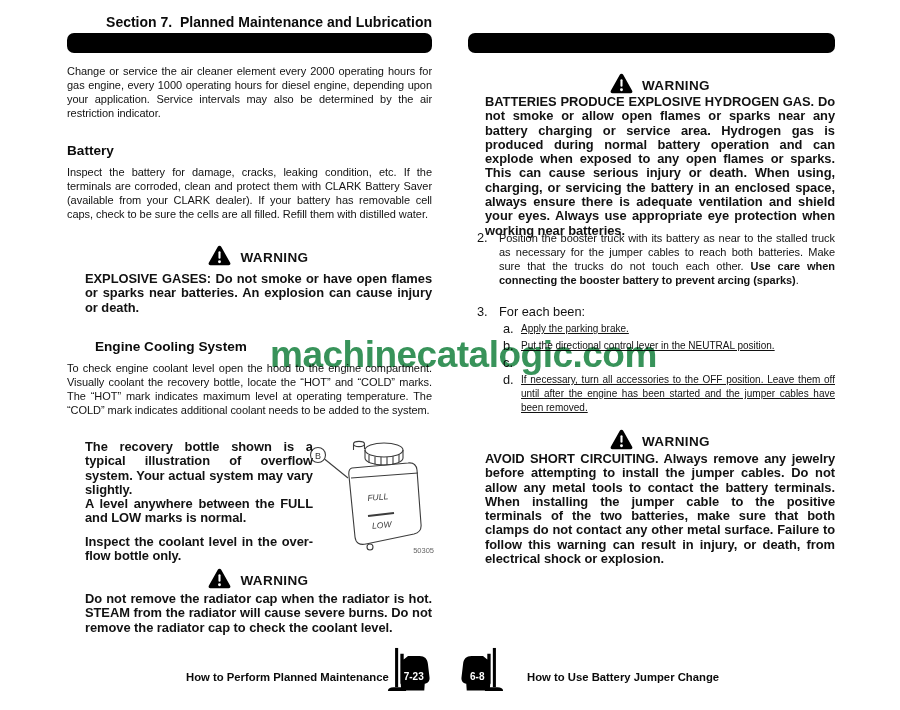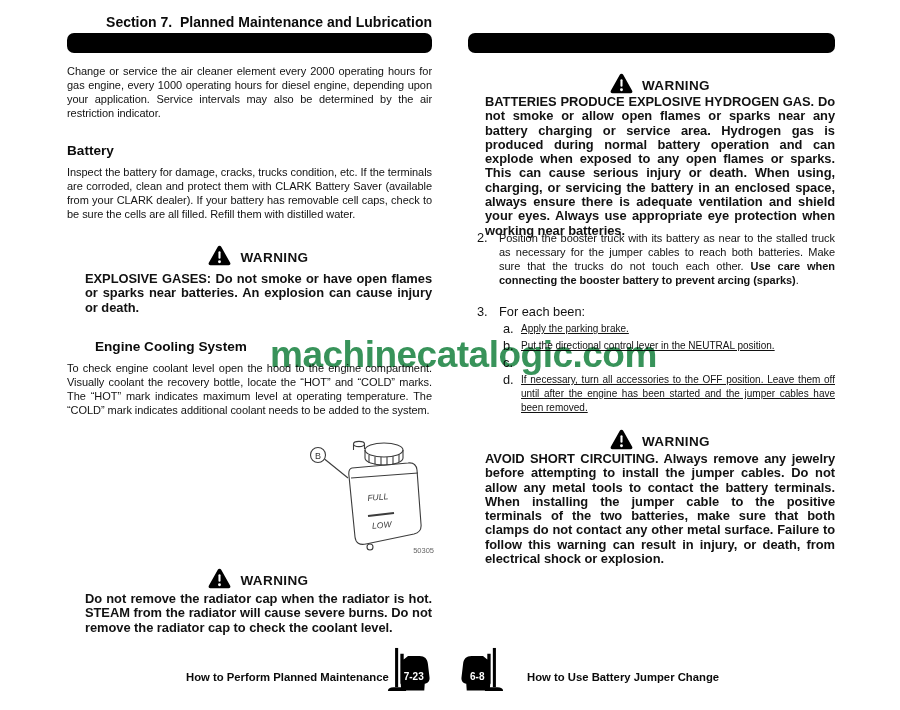--- a/index.html
+++ b/index.html
@@ -51,40 +51,43 @@
 
 <div class="abs hdr" style="left:67px;top:14px;width:365px;">Section 7.  Planned Maintenance and Lubrication</div>
 
 <div class="abs redbar" style="left:67px;top:33px;width:365px;"></div>
 <div class="abs redbar" style="left:468px;top:33px;width:367px;"></div>
 
 <p class="abs body" style="left:67px;top:64px;width:365px;">Change or service the air cleaner element every 2000 operating hours for gas engine, every 1000 operating hours for diesel engine, depending upon your application. Service intervals may also be determined by the air restriction indicator.</p>
 
 <div class="abs h2" style="left:67px;top:143px;">Battery</div>
 
-<p class="abs body" style="left:67px;top:165px;width:365px;">Inspect the battery for damage, cracks, trucks condition, etc. If the terminals are corroded, clean and protect them with CLARK Battery Saver (available from your CLARK dealer). If your battery has removable cell caps, check to be sure the cells are all filled. Refill them with distilled water.</p>
+<p class="abs body" style="left:67px;top:165px;width:365px;">Inspect the battery for damage, cracks, leaking condition, etc. If the terminals are corroded, clean and protect them with CLARK Battery Saver (available from your CLARK dealer). If your battery has removable cell caps, check to be sure the cells are all filled. Refill them with distilled water.</p>
 
 <div class="abs warnhead" style="left:85px;top:245px;width:347px;">
   <span>
     <svg width="23" height="21" viewBox="0 0 24 22">
       <path d="M12 .8c.8 0 1.4.4 1.8 1.1l9.4 16.7c.7 1.3-.2 2.6-1.6 2.6H2.4C1 21.2.1 19.9.8 18.6L10.2 1.9c.4-.7 1-1.1 1.8-1.1z" fill="#000"></path>
       <rect x="10.9" y="6.6" width="2.2" height="7.8" rx="1.1" fill="#fff"></rect>
       <circle cx="12" cy="17.6" r="1.5" fill="#fff"></circle>
     </svg>
   </span>
   <span class="wlabel">WARNING</span>
 </div>
 
 <p class="abs boldblock" style="left:85px;top:272px;width:347px;">EXPLOSIVE GASES: Do not smoke or have open flames or sparks near batteries. An explosion can cause injury or death.</p>
 
 <div class="abs h2" style="left:67px;top:339px;margin-left:28px;">Engine Cooling System</div>
 
 <p class="abs body" style="left:67px;top:361px;width:365px;">To check engine coolant level open the hood to the engine compartment. Visually coolant the recovery bottle, locate the “HOT” and “COLD” marks. The “HOT” mark indicates maximum level at operating temperature. The “COLD” mark indicates additional coolant needs to be added to the system.</p>
 
 <div class="abs noteblock" style="left:85px;top:440px;width:228px;">
+  <p class="boldblock">The recovery bottle shown is a typical illustration of overflow system. Your actual system may vary slightly.</p>
+  <p class="boldblock">A level anywhere between the FULL and LOW marks is normal.</p>
+  <p class="boldblock note-gap">Inspect the coolant level in the over-flow bottle only.</p>
 </div>
 
 <div class="abs" style="left:306px;top:434px;width:132px;height:124px;">
   <svg width="132" height="124" viewBox="0 0 132 124" fill="none" stroke="#3c3c3c" stroke-width="1.1">
 
     <circle cx="12" cy="21" r="7.5"></circle>
     <text x="12" y="24.5" text-anchor="middle" font-size="9" stroke="none" fill="#333">B</text>
     <line x1="18.5" y1="25" x2="42" y2="44"></line>
 
     <ellipse cx="53" cy="10" rx="5.5" ry="2.6"></ellipse>

